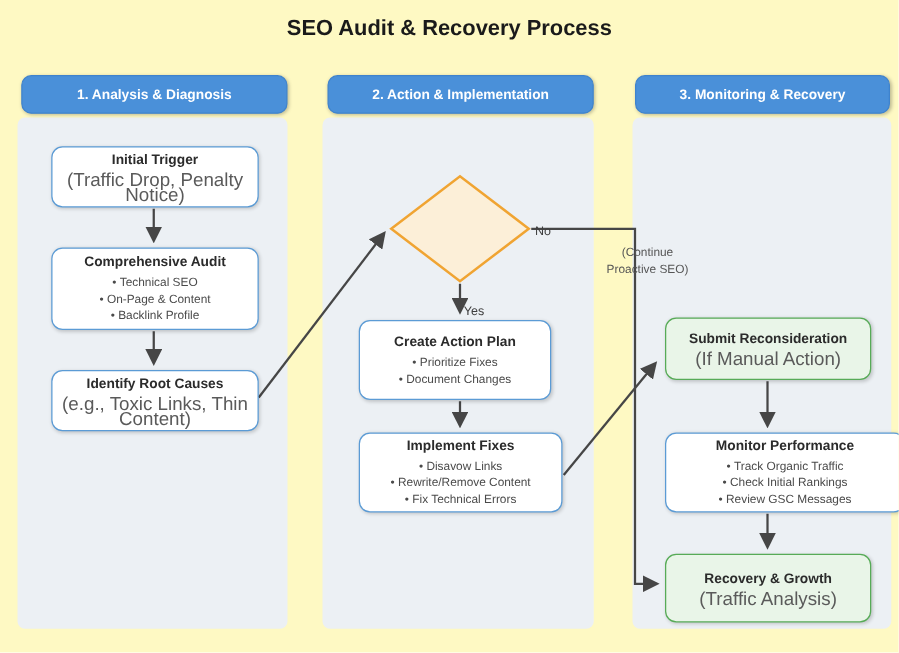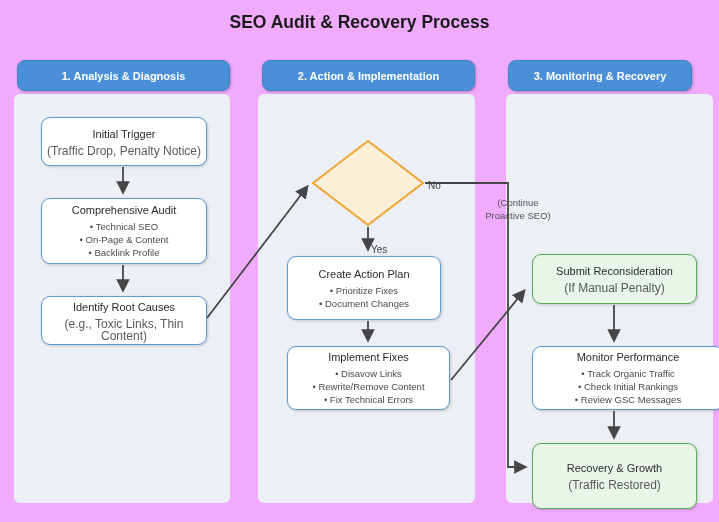--- a/index.html
+++ b/index.html
@@ -1,20 +1,20 @@
 <!DOCTYPE html>
 <html><head>
 <meta charset="utf-8">
 <style>
   html, body { margin: 0; padding: 0; background: #ffffff; }
   #canvas {
     position: relative;
     width: 719px;
     height: 522px;
-    background: #f0abfc;
+    background: #fef9c3;
     font-family: "Liberation Sans", sans-serif;
     overflow: hidden;
   }
   .diagram-title {
     position: absolute;
     top: 12px; left: 0; right: 0;
     text-align: center;
     font-size: 17.5px;
     font-weight: bold;
     color: #1a1a1a;
@@ -55,22 +55,22 @@
     display: flex;
     flex-direction: column;
     align-items: center;
     justify-content: center;
     text-align: center;
     z-index: 2;
     box-sizing: border-box;
     padding: 2px 4px;
   }
   .node.green { background: #e9f5e8; border-color: #57ab57; }
-  .node-title { font-size: 11px; font-weight: normal; color: #2b2b2b; line-height: 14px; }
-  .node-note { font-size: 12px; color: #5a5a5a; line-height: 12px; margin-top: 4px; }
+  .node-title { font-size: 11px; font-weight: bold; color: #2b2b2b; line-height: 14px; }
+  .node-note { font-size: 15px; color: #5a5a5a; line-height: 12px; margin-top: 4px; }
   ul.bullets { list-style: none; margin: 3px 0 0 0; padding: 0; font-size: 9.5px; color: #4a4a4a; }
   ul.bullets li { line-height: 13px; }
   ul.bullets li::before { content: "\2022\00a0"; }
   .diamond-label {
     position: absolute;
     left: 328px; top: 169px; width: 80px;
     text-align: center;
     font-size: 11px;
     color: #333333;
     line-height: 14px;
@@ -98,21 +98,21 @@
 <div id="canvas">
 
   <div class="diagram-title">SEO Audit &amp; Recovery Process</div>
 
   <div class="lane-bg" style="left:14px; width:216px;"></div>
   <div class="lane-bg" style="left:258px; width:217px;"></div>
   <div class="lane-bg" style="left:506px; width:207px;"></div>
 
   <div class="lane-header" style="left:17px; width:213px;">1. Analysis &amp; Diagnosis</div>
   <div class="lane-header" style="left:262px; width:213px;">2. Action &amp; Implementation</div>
-  <div class="lane-header" style="left:508px; width:184px;">3. Monitoring &amp; Recovery</div>
+  <div class="lane-header" style="left:508px; width:204px;">3. Monitoring &amp; Recovery</div>
 
   <svg class="edges" width="719" height="522">
     <defs>
       <marker id="arrow" viewBox="0 0 10 10" refX="8" refY="5" markerWidth="7.5" markerHeight="7.5" orient="auto-start-reverse">
         <path d="M0,0 L10,5 L0,10 z" fill="#464646"></path>
       </marker>
     </defs>
     <g stroke="#464646" stroke-width="1.8" fill="none">
       <line x1="123" y1="167" x2="123" y2="192" marker-end="url(#arrow)"></line>
       <line x1="123" y1="265" x2="123" y2="290" marker-end="url(#arrow)"></line>
@@ -166,30 +166,30 @@
     <div class="node-title">Implement Fixes</div>
     <ul class="bullets">
       <li>Disavow Links</li>
       <li>Rewrite/Remove Content</li>
       <li>Fix Technical Errors</li>
     </ul>
   </div>
 
   <div class="node green" style="left:532px; top:254px; width:165px; height:50px;">
     <div class="node-title">Submit Reconsideration</div>
-    <div class="node-note">(If Manual Penalty)</div>
+    <div class="node-note">(If Manual Action)</div>
   </div>
 
   <div class="node" style="left:532px; top:346px; width:192px; height:64px;">
     <div class="node-title">Monitor Performance</div>
     <ul class="bullets">
       <li>Track Organic Traffic</li>
       <li>Check Initial Rankings</li>
       <li>Review GSC Messages</li>
     </ul>
   </div>
 
-  <div class="node green" style="left:532px; top:443px; width:165px; height:66px;">
+  <div class="node green" style="left:532px; top:443px; width:165px; height:55px;">
     <div class="node-title">Recovery &amp; Growth</div>
-    <div class="node-note">(Traffic Restored)</div>
+    <div class="node-note">(Traffic Analysis)</div>
   </div>
 
 </div>
 
 </body></html>

